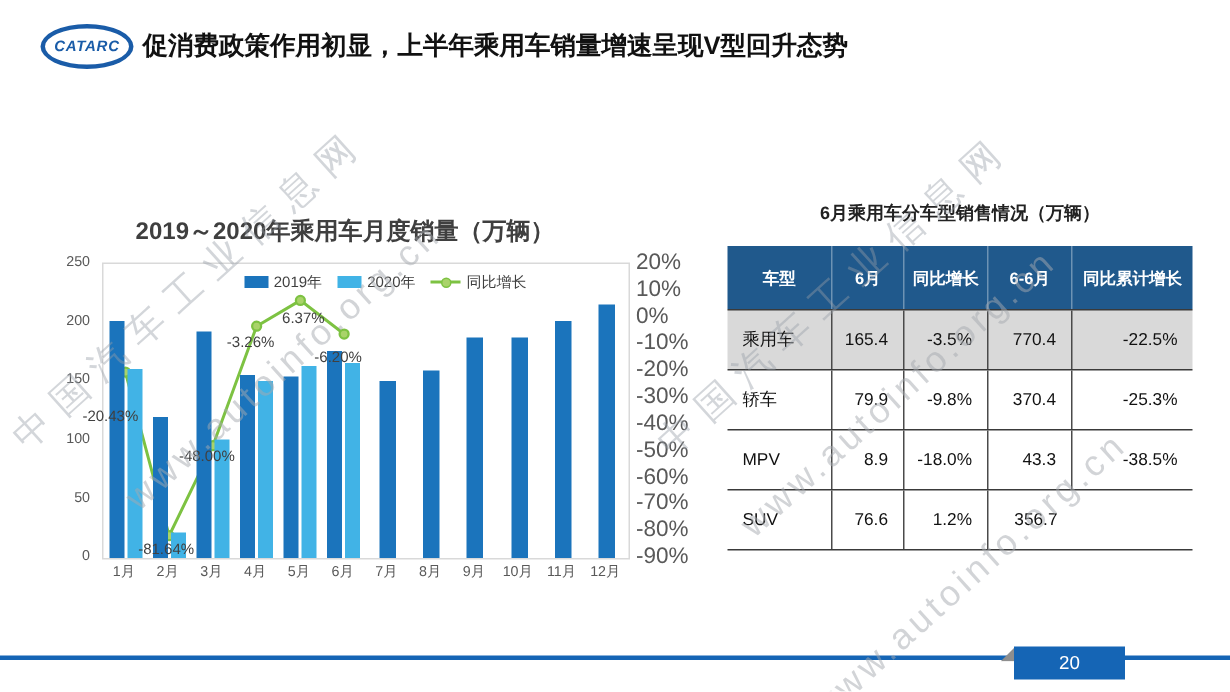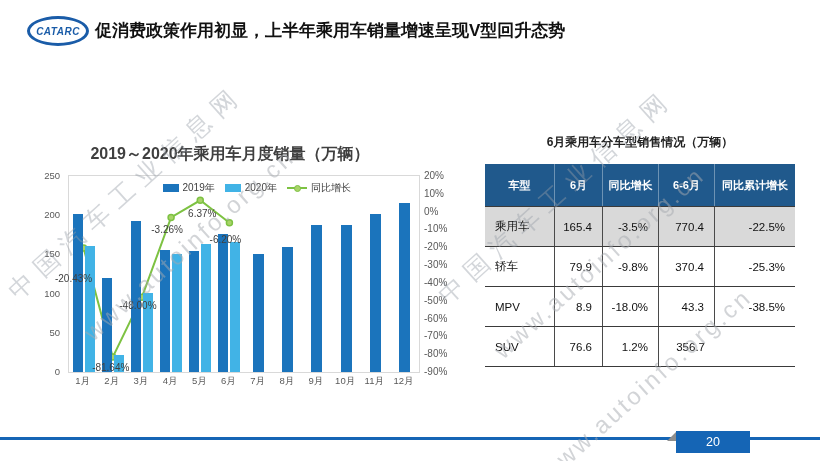--- a/index.html
+++ b/index.html
@@ -18,21 +18,21 @@
   .body-text{margin:0;font-size:13px;line-height:1.5;color:#333;text-align:justify;font-weight:bold;}
 
   
   .chart-box{position:absolute;left:35px;top:142px;width:412px;height:258px;}
   .chart-title{position:absolute;left:0;top:2px;width:390px;text-align:center;
                font-size:16px;font-weight:bold;color:#3f3f3f;}
   .plot{position:absolute;left:33px;top:33px;width:350px;height:196px;border:1px solid #D9D9D9;overflow:visible;}
   .y-axis-left{position:absolute;left:0;top:33px;width:27px;height:196px;}
   .y-axis-left span{position:absolute;right:2px;transform:translateY(-50%);font-size:9.5px;color:#595959;}
   .y-axis-right{position:absolute;left:389px;top:33px;width:30px;height:196px;}
-  .y-axis-right span{position:absolute;left:0;transform:translateY(-50%);font-size:10px;color:#595959;text-align:center;}
+  .y-axis-right span{position:absolute;left:0;transform:translateY(-50%);font-size:15px;color:#595959;text-align:center;}
   .x-axis{position:absolute;left:33px;top:233px;width:350px;display:flex;}
   .x-axis span{flex:1;text-align:center;font-size:9.5px;color:#595959;}
   .bar-group{position:absolute;bottom:0;top:0;display:flex;align-items:flex-end;justify-content:center;gap:2px;}
   .bar{display:block;}
   .bar.s0{background:var(--bar2019);}
   .bar.s1{background:var(--bar2020);}
   .plot svg{position:absolute;left:0;top:0;overflow:visible;}
   .pt-label{position:absolute;transform:translate(-50%,-50%);font-size:10px;color:#404040;white-space:nowrap;}
   .legend{position:absolute;top:5px;right:68px;display:flex;align-items:center;gap:10px;
           font-size:10px;color:#404040;white-space:nowrap;}

